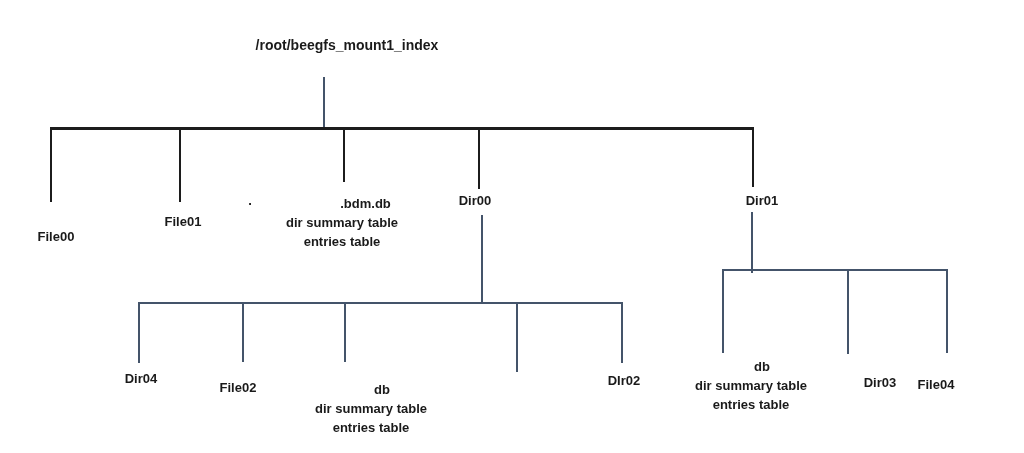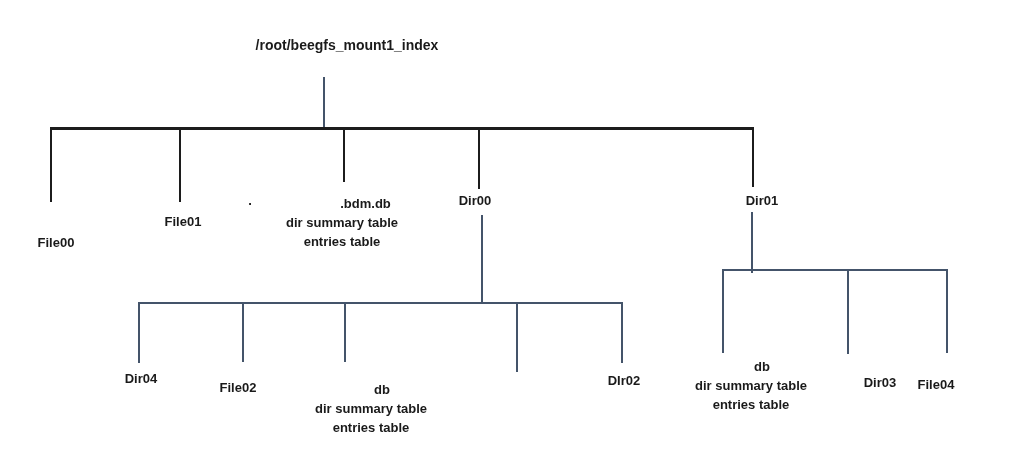--- a/index.html
+++ b/index.html
@@ -48,21 +48,21 @@
   <div class="v slate" style="left:621px; top:303px; height:60px;"></div>
 
   <div class="v slate" style="left:751px; top:212px; height:61px;"></div>
   <div class="h slate" style="left:722px; top:269px; width:226px;"></div>
   <div class="v slate" style="left:722px; top:270px; height:83px;"></div>
   <div class="v slate" style="left:847px; top:270px; height:84px;"></div>
   <div class="v slate" style="left:946px; top:270px; height:83px;"></div>
 
   <div class="lbl ctr root-lbl" style="left:347px; top:38px;">/root/beegfs_mount1_index</div>
 
-  <div class="lbl ctr" style="left:48px;  top:235px;padding-left:16px;">File00</div>
+  <div class="lbl ctr" style="left:48px;  top:229px;padding-left:16px;">File00</div>
   <div class="lbl ctr" style="left:183px; top:214px;">File01</div>
   <div class="lbl ctr" style="left:250px; top:193px;">.</div>
 
   <div class="blk" style="left:286px; top:194px;">
     <span class="ind47">.bdm.db</span>
     <span>dir summary table</span>
     <span>entries table</span>
   </div>
 
   <div class="lbl ctr" style="left:475px; top:193px;">Dir00</div>

